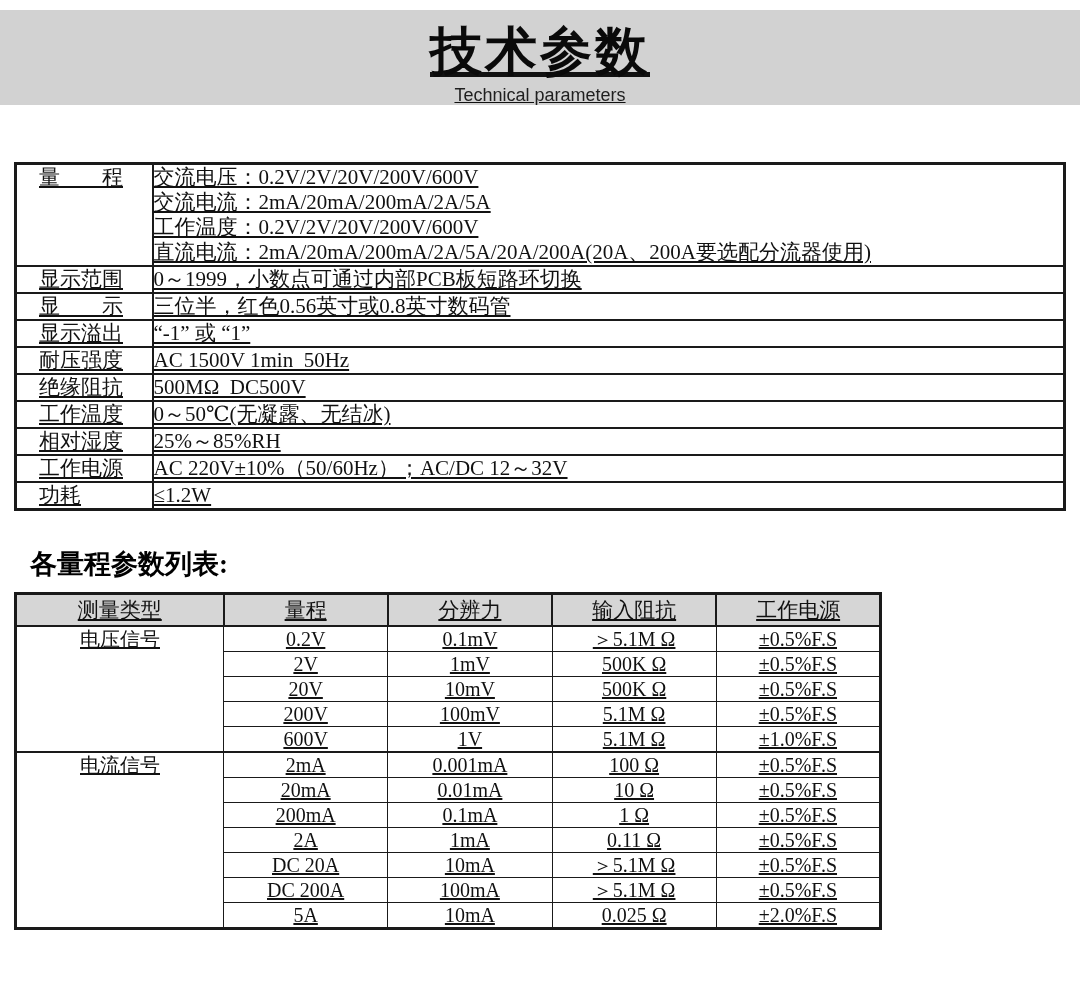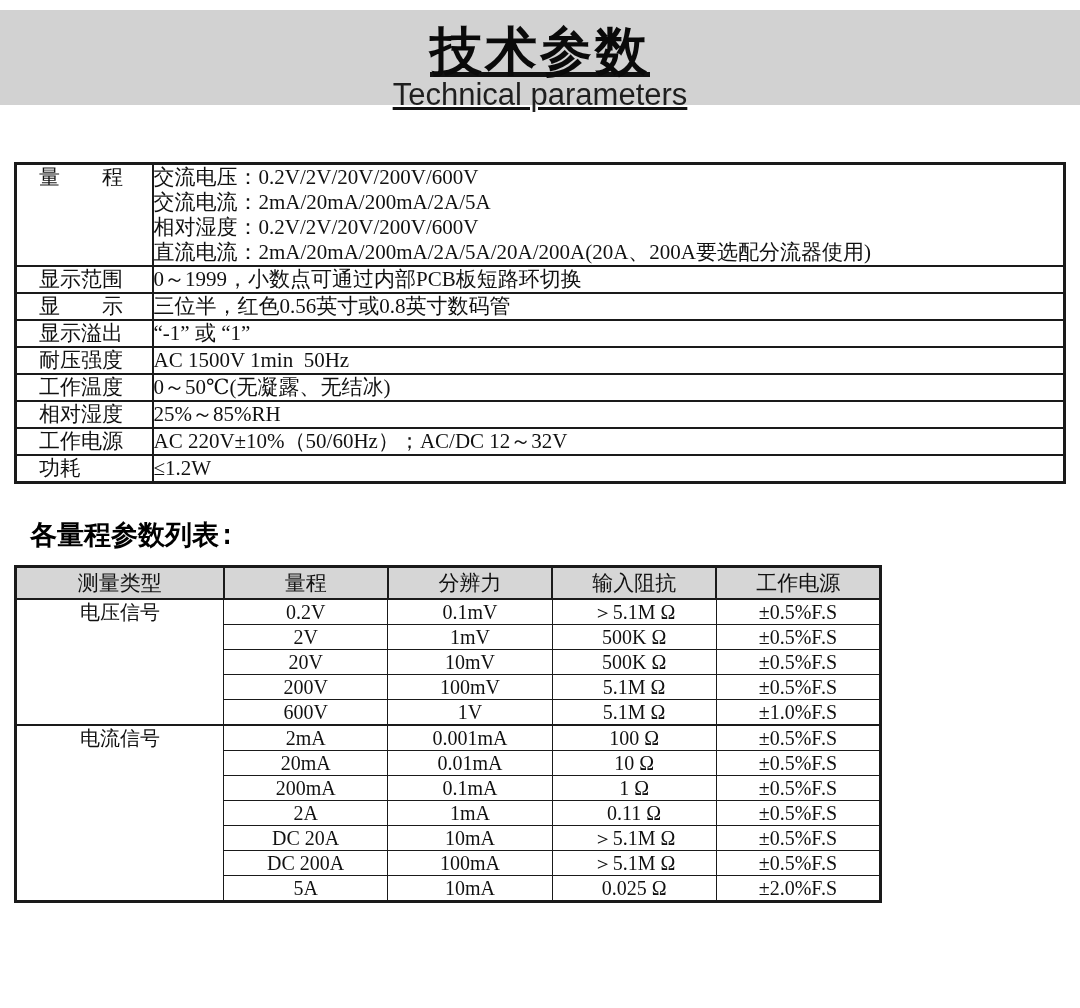--- a/index.html
+++ b/index.html
@@ -16,42 +16,42 @@
     text-decoration: underline;
   }
   .band-title {
     padding-top: 12px;
     font-family: "Liberation Sans", "DejaVu Sans", sans-serif;
     font-weight: 700; font-size: 52px; line-height: 58px;
     letter-spacing: 3px; color: #0a0a0a;
   }
   .band-subtitle {
     font-family: "Liberation Sans", "DejaVu Sans", sans-serif;
-    font-size: 31px; line-height: 30px; color: #1f1f1f;
-  }
-
-  table { border-collapse: collapse; table-layout: fixed; }
+    font-size: 18px; line-height: 30px; color: #1f1f1f;
+  }
+
+  table { border-collapse: collapse; table-layout: fixed; text-decoration: underline; }
 
   .spec-table {
     width: 1052px; margin: 57px 14px 0;
     border: 3px solid var(--border, #1a1a1a);
     font-size: 21px;
   }
   .spec-table td {
     border: 2px solid var(--border, #1a1a1a);
     padding: 0; line-height: 25px; white-space: pre-wrap;
   }
   .spec-table col.c-label { width: 137px; }
   td.spec-label { padding-left: 22px; vertical-align: top; }
   td.spec-value { }
   .spec-line { line-height: 25px; white-space: pre-wrap; }
 
   .section-heading {
     margin: 38px 4px 0 30px;
-    font-family: Liberation Mono, monospace;
+    font-family: Liberation Serif, serif;
     font-weight: 700; font-size: 27px; line-height: 30px; color: #000;
   }
 
   .range-table {
     width: 868px; margin: 13px 14px 0;
     border: 3px solid var(--border, #1a1a1a);
     font-size: 20px; text-align: center;
   }
   .range-table col.c-type { width: 208px; }
   .range-table th {
@@ -77,37 +77,41 @@
   </header>
 
   <table class="spec-table">
     <colgroup>
         <col class="c-label">
         <col>
       </colgroup>
     <tbody>
         <tr>
           <td class="spec-label">量　　程</td>
-          <td class="spec-value"><div class="spec-line">交流电压：0.2V/2V/20V/200V/600V</div><div class="spec-line">交流电流：2mA/20mA/200mA/2A/5A</div><div class="spec-line">相对湿度：0.2V/2V/20V/200V/600V</div><div class="spec-line">直流电流：2mA/20mA/200mA/2A/5A/20A/200A(20A、200A要选配分流器使用)</div></td>
+          <td class="spec-value"><div class="spec-line">交流电压：0.2V/2V/20V/200V/600V</div><div class="spec-line">交流电流：2mA/20mA/200mA/2A/5A</div><div class="spec-line">工作温度：0.2V/2V/20V/200V/600V</div><div class="spec-line">直流电流：2mA/20mA/200mA/2A/5A/20A/200A(20A、200A要选配分流器使用)</div></td>
         </tr>
         <tr>
           <td class="spec-label">显示范围</td>
           <td class="spec-value"><div class="spec-line">0～1999，小数点可通过内部PCB板短路环切换</div></td>
         </tr>
         <tr>
           <td class="spec-label">显　　示</td>
           <td class="spec-value"><div class="spec-line">三位半，红色0.56英寸或0.8英寸数码管</div></td>
         </tr>
         <tr>
           <td class="spec-label">显示溢出</td>
           <td class="spec-value"><div class="spec-line">“-1” 或 “1”</div></td>
         </tr>
         <tr>
           <td class="spec-label">耐压强度</td>
           <td class="spec-value"><div class="spec-line">AC 1500V 1min  50Hz</div></td>
+        </tr>
+        <tr>
+          <td class="spec-label">绝缘阻抗</td>
+          <td class="spec-value"><div class="spec-line">500MΩ  DC500V</div></td>
         </tr>
         <tr>
           <td class="spec-label">工作温度</td>
           <td class="spec-value"><div class="spec-line">0～50℃(无凝露、无结冰)</div></td>
         </tr>
         <tr>
           <td class="spec-label">相对湿度</td>
           <td class="spec-value"><div class="spec-line">25%～85%RH</div></td>
         </tr>
         <tr>

